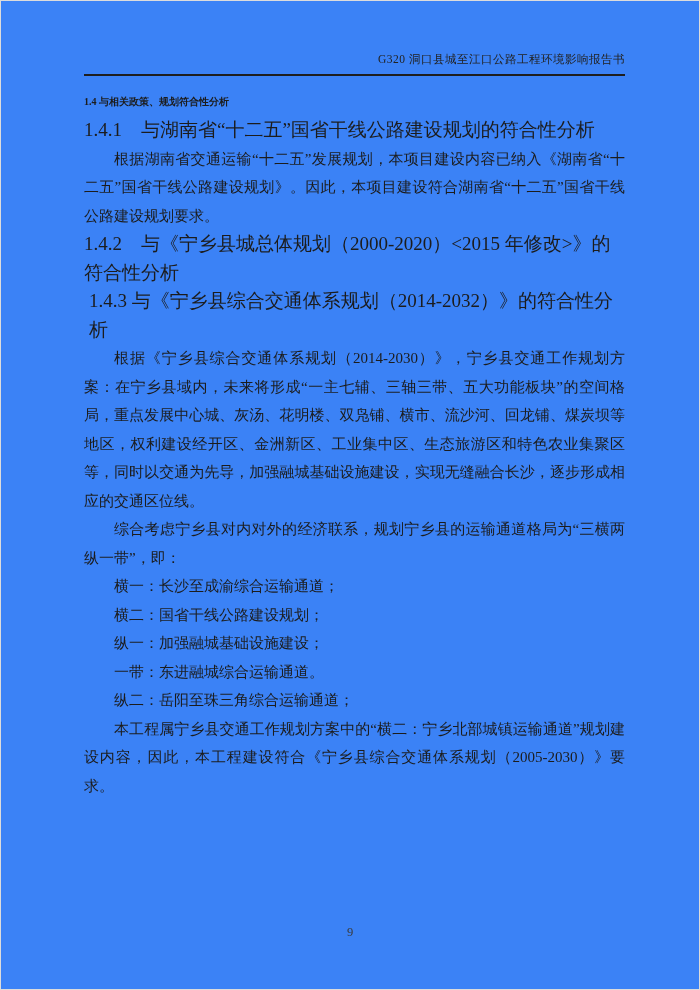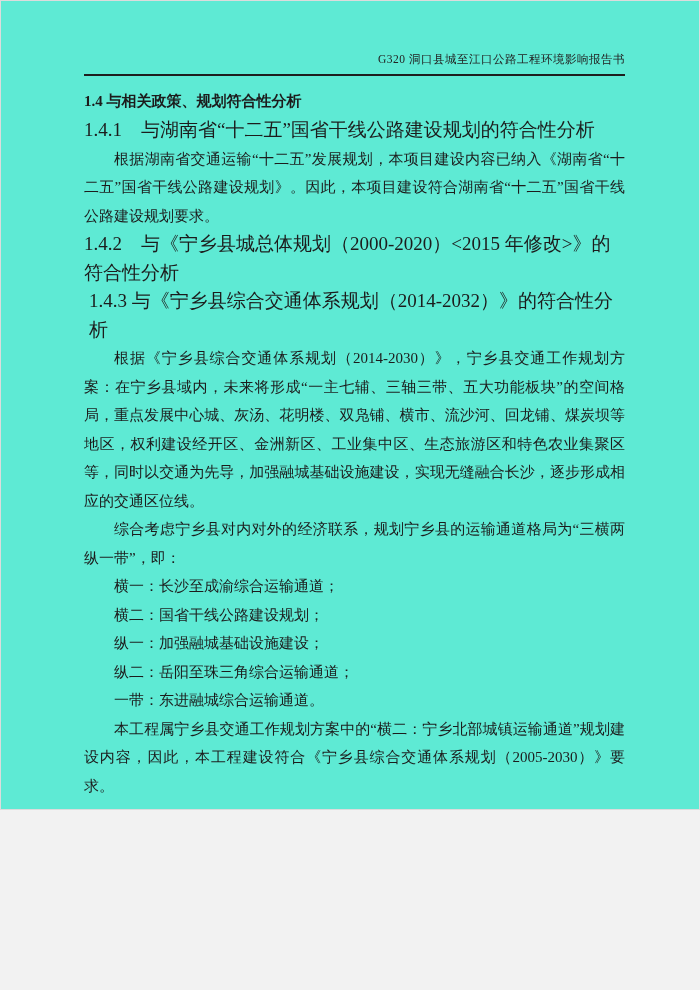--- a/index.html
+++ b/index.html
@@ -2,23 +2,23 @@
 <html><head>
 <meta charset="utf-8">
 <style>
   html, body {
     margin: 0;
     padding: 0;
     background: #f2f2f2;
   }
   .page {
     width: 700px;
-    height: 810px;
+    height: 990px;
     position: relative;
-    background: #5eead4;
+    background: #3b82f6;
     border: 1px solid #dcdcdc;
     box-sizing: border-box;
     overflow: hidden;
     font-family: "Liberation Serif", "DejaVu Serif", serif;
     color: #1c1c1c;
   }
   .header-title {
     position: absolute;
     top: 51px;
     left: 83px;
@@ -40,21 +40,21 @@
   .content {
     position: absolute;
     top: 86px;
     left: 83px;
     width: 541px;
     font-size: 15px;
     line-height: 28.5px;
     text-align: justify;
   }
   .content h1 {
-    font-size: 15px;
+    font-size: 10px;
     font-weight: bold;
     margin: 0;
     line-height: 29px;
     text-align: left;
   }
   .content h2 {
     font-size: 19px;
     font-weight: normal;
     margin: 0;
     line-height: 28.5px;
@@ -103,22 +103,22 @@
     <h2 class="indent-sm">1.4.3 与《宁乡县综合交通体系规划（2014-2032）》的符合性分析</h2>
 
     <p>根据《宁乡县综合交通体系规划（2014-2030）》，宁乡县交通工作规划方案：在宁乡县域内，未来将形成“一主七辅、三轴三带、五大功能板块”的空间格局，重点发展中心城、灰汤、花明楼、双凫铺、横市、流沙河、回龙铺、煤炭坝等地区，权利建设经开区、金洲新区、工业集中区、生态旅游区和特色农业集聚区等，同时以交通为先导，加强融城基础设施建设，实现无缝融合长沙，逐步形成相应的交通区位线。</p>
 
     <p>综合考虑宁乡县对内对外的经济联系，规划宁乡县的运输通道格局为“三横两纵一带”，即：</p>
 
     <div class="corridor-list">
       <p>横一：长沙至成渝综合运输通道；</p>
       <p>横二：国省干线公路建设规划；</p>
       <p>纵一：加强融城基础设施建设；</p>
+      <p>一带：东进融城综合运输通道。</p>
       <p>纵二：岳阳至珠三角综合运输通道；</p>
-      <p>一带：东进融城综合运输通道。</p>
     </div>
 
     <p>本工程属宁乡县交通工作规划方案中的“横二：宁乡北部城镇运输通道”规划建设内容，因此，本工程建设符合《宁乡县综合交通体系规划（2005-2030）》要求。</p>
 
   </div>
 
   <div class="footer">
     <span>9</span>
   </div>
 

